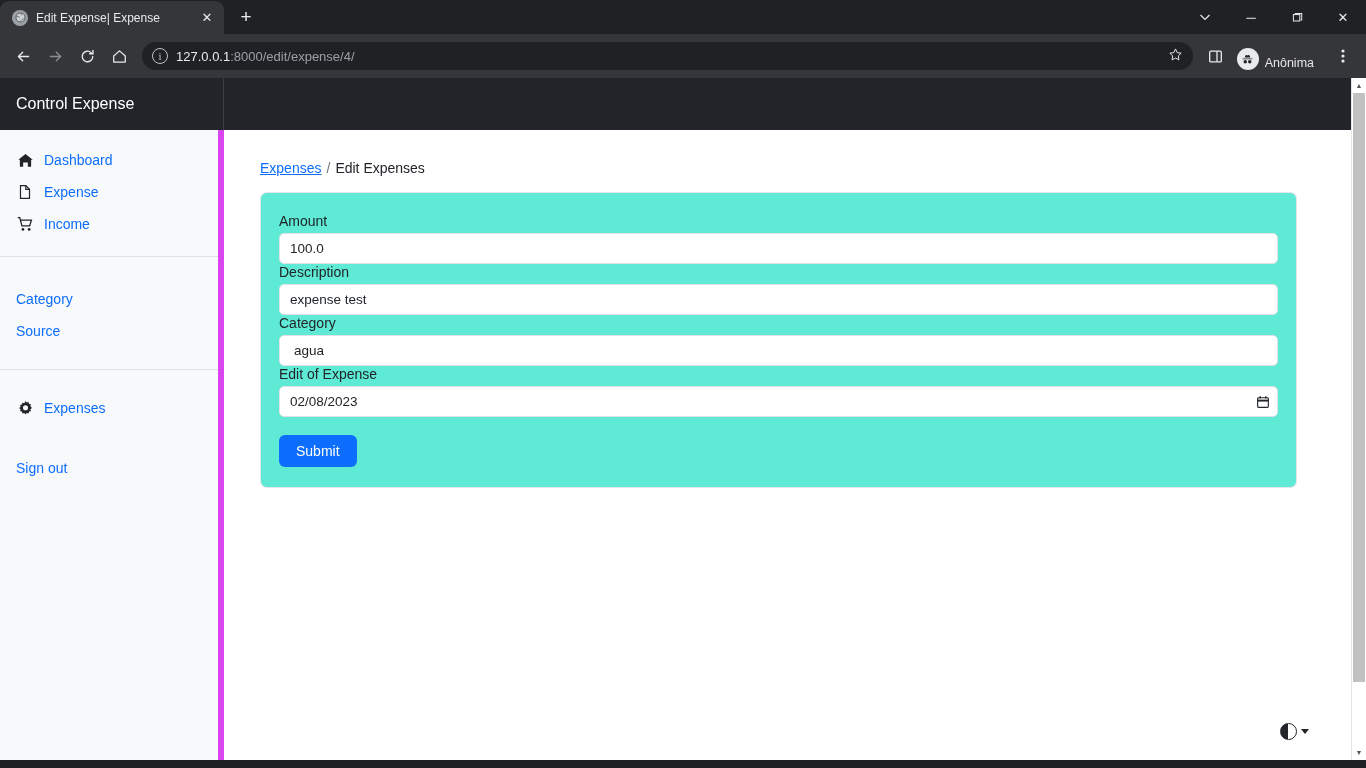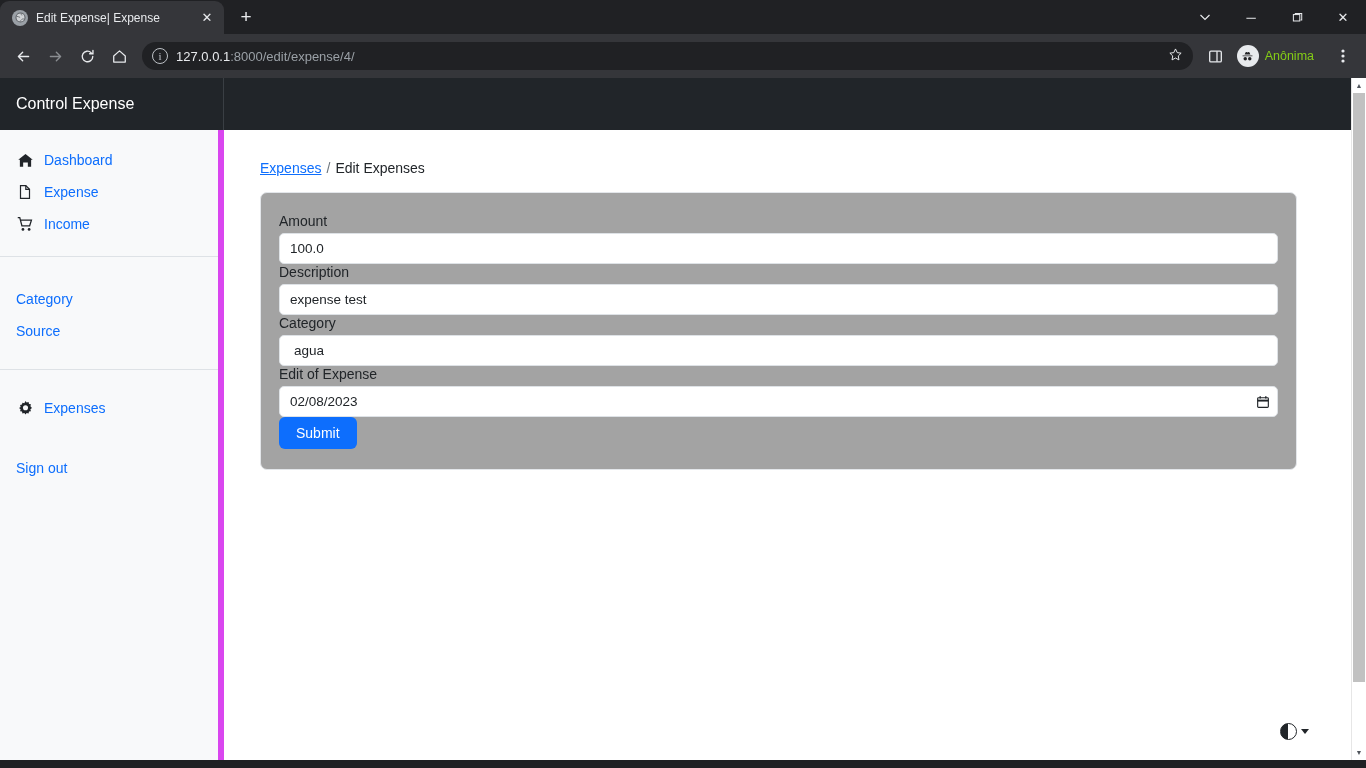--- a/index.html
+++ b/index.html
@@ -69,22 +69,22 @@
     justify-content: center; flex: 0 0 16px; font-family: "Liberation Serif", serif;
   }
   .omni-url { font-size: 13px; color: #9aa0a6; white-space: nowrap; overflow: hidden; }
   .omni-url .host { color: #e8eaed; }
   .star { margin-left: auto; color: #e8eaed; font-size: 14px; padding-right: 2px; }
   .tbicon {
     width: 30px; height: 30px; display: flex; align-items: center; justify-content: center;
     color: #e8eaed; font-size: 15px; flex: 0 0 30px;
   }
   .incognito-pill {
-    height: 28px; border-radius: 14px; display: flex; align-items: center; gap: 6px;
-    padding: 0 12px 0 4px; color: #84cc16; font-size: 12.5px;
+    height: 28px; border-radius: 14px; display: flex; align-items: flex-end; gap: 6px;
+    padding: 0 12px 0 4px; color: #e5e5e5; font-size: 12.5px;
   }
   .incog-avatar {
     width: 22px; height: 22px; border-radius: 50%; background: #e8eaed;
     display: flex; align-items: center; justify-content: center; color: #202124;
     font-size: 13px; flex: 0 0 22px;
   }
 
   
   .viewport { flex: 1; display: flex; position: relative; background: #fff; overflow: hidden; }
   .page { flex: 1; display: flex; flex-direction: column; position: relative; }
@@ -120,38 +120,38 @@
     font-size: 14px; text-decoration: none;
   }
 
   .content { flex: 1; padding: 30px 54px 0 36px; min-width: 0; background: #fff; }
 
   .breadcrumb { font-size: 14px; color: #212529; margin-bottom: 16px; }
   .breadcrumb a { color: #0d6efd; text-decoration: underline; }
   .breadcrumb .sep { color: #6c757d; margin: 0 5px; }
 
   .card {
-    border: 1px solid #e3e6ea; border-radius: 7px; background: #a3a3a3;
+    border: 1px solid #e3e6ea; border-radius: 7px; background: #5eead4;
     padding: 20px 18px 20px 18px; max-width: 1054px;
   }
   .field-label { font-size: 14px; color: #212529; margin-bottom: 4px; display: block; }
   .input {
     width: 100%; height: 31px; border: 1px solid #dee2e6; border-radius: 5px;
     background: #fff; font-size: 13.5px; color: #212529;
     padding: 0 10px; font-family: "Liberation Sans", sans-serif;
     display: flex; align-items: center;
   }
   .input.select { padding-left: 14px; }
   .input.date { position: relative; padding-right: 28px; }
   .date-picker-icon {
     position: absolute; right: 7px; top: 50%; transform: translateY(-50%);
     width: 14px; height: 14px; color: #212529;
   }
   .btn-submit {
-    margin-top: 0; background: #0d6efd; color: #fff; border: none;
+    margin-top: 18px; background: #0d6efd; color: #fff; border: none;
     border-radius: 6px; padding: 8px 17px; font-size: 14px;
     font-family: "Liberation Sans", sans-serif; cursor: pointer;
   }
 
   .theme-toggle {
     position: absolute; right: 42px; bottom: 20px;
     display: flex; align-items: center; gap: 4px;
   }
   .theme-toggle .half {
     width: 17px; height: 17px; border-radius: 50%;

